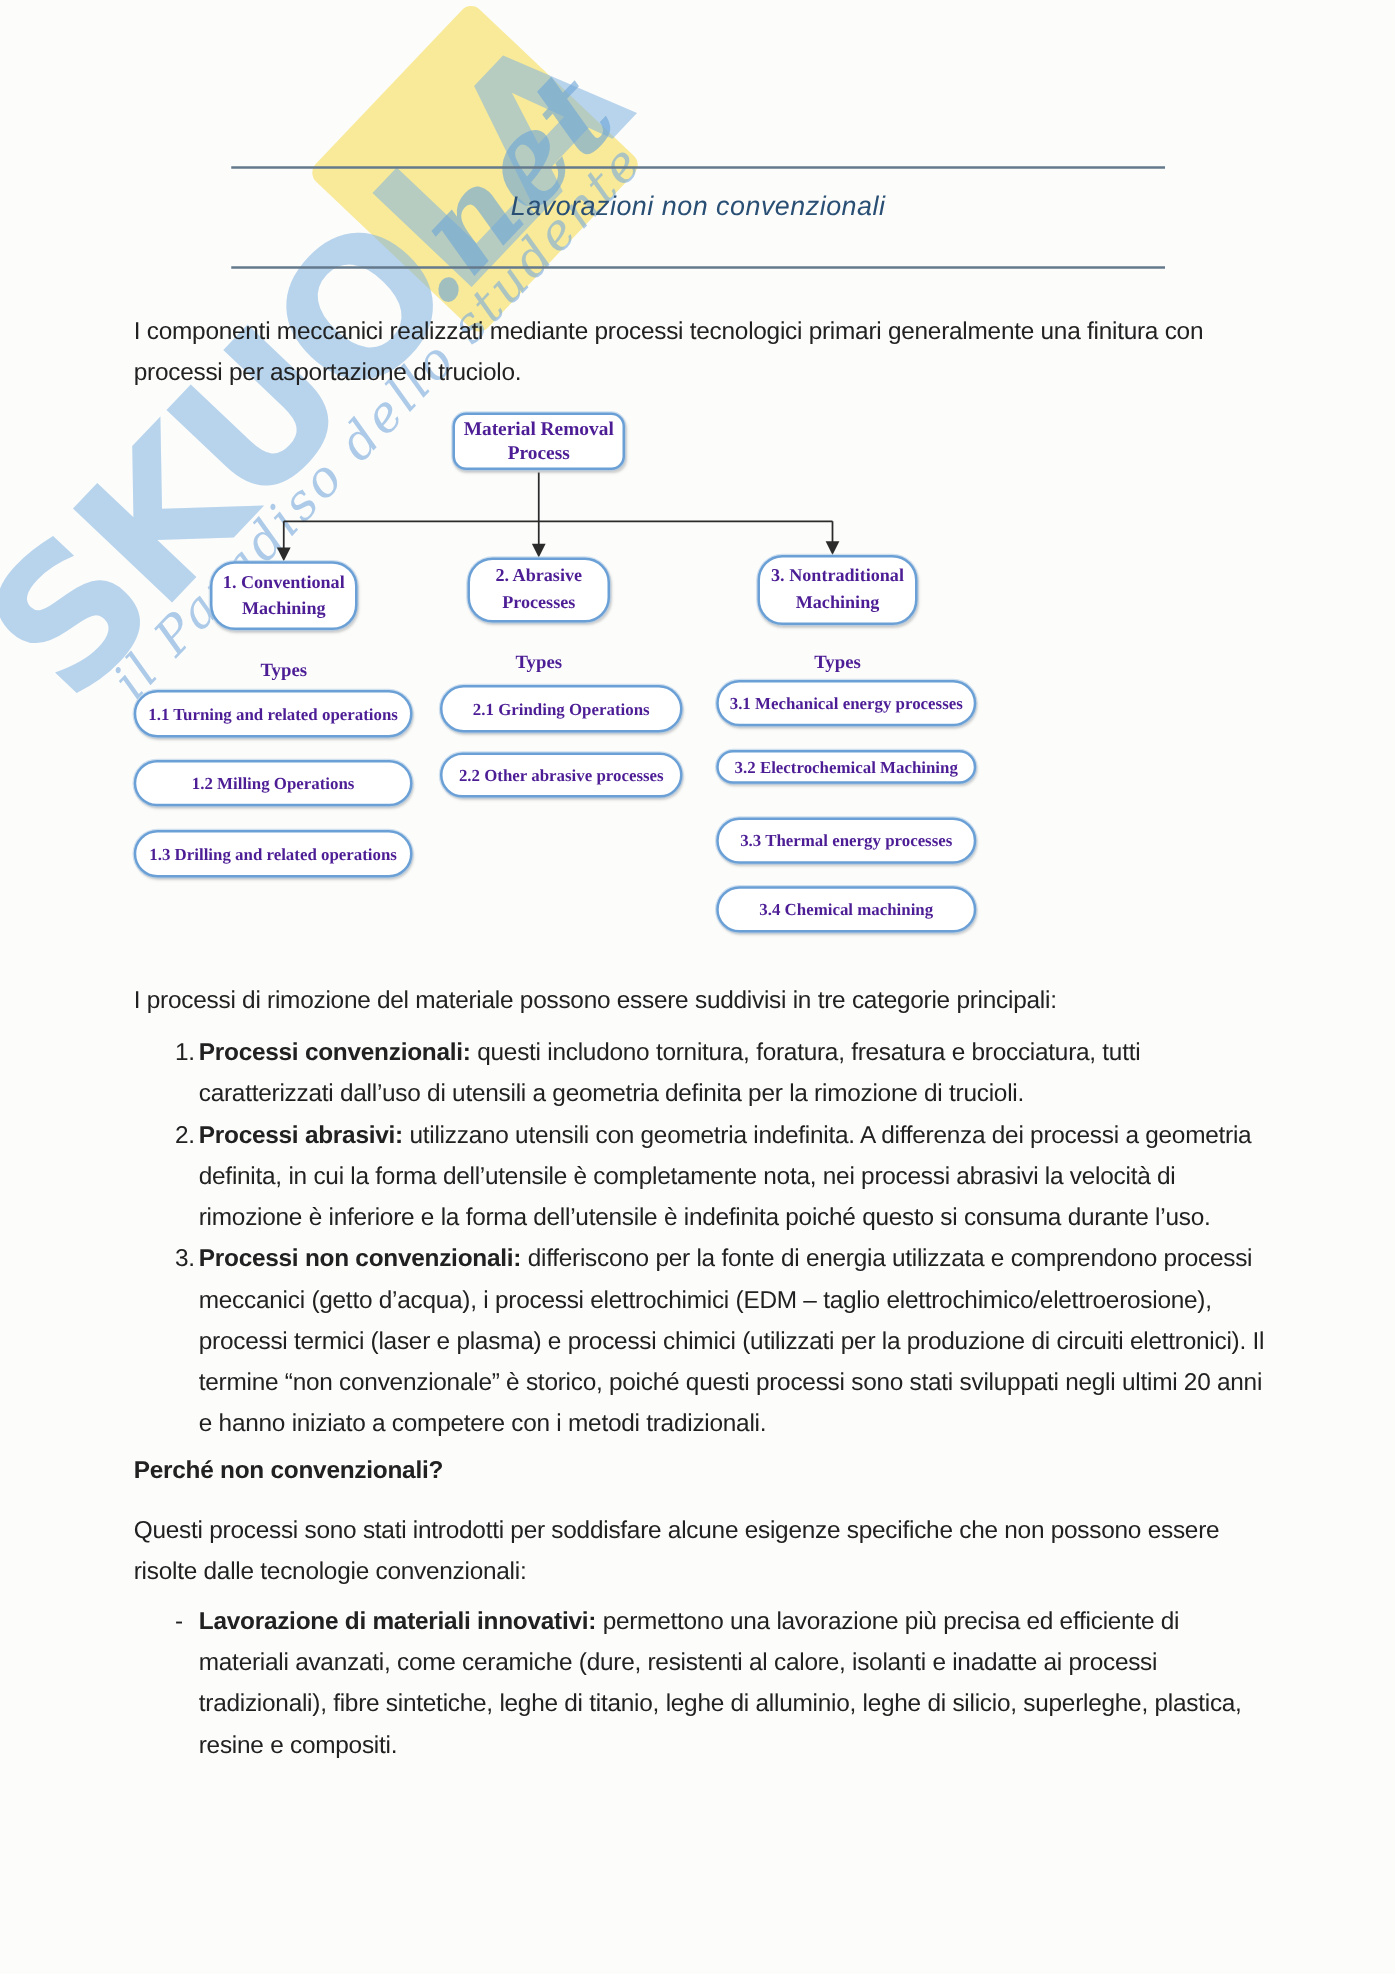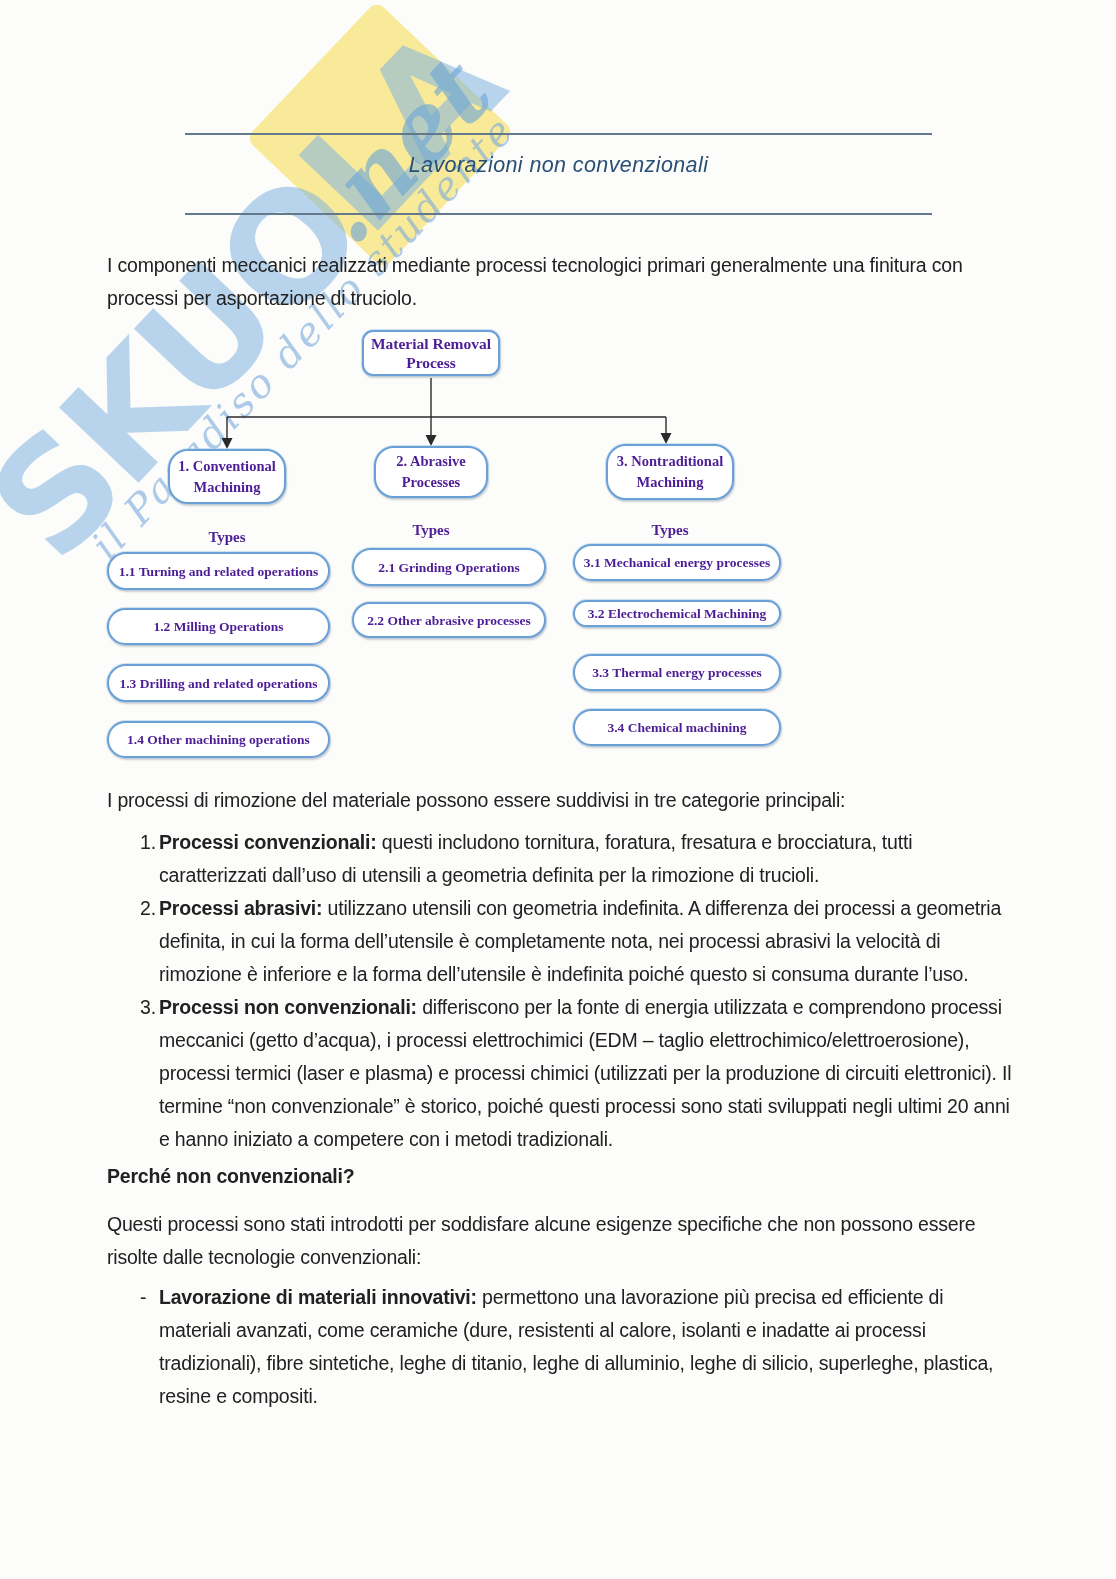--- a/index.html
+++ b/index.html
@@ -141,21 +141,20 @@
     <div class="fbox fb2">2. Abrasive Processes</div>
     <div class="fbox fb3">3. Nontraditional Machining</div>
 
     <div class="ftypes ft1">Types</div>
     <div class="ftypes ft2">Types</div>
     <div class="ftypes ft3">Types</div>
 
     <div class="fbox fleaf fc1 l11">1.1 Turning and related operations</div>
     <div class="fbox fleaf fc1 l12">1.2 Milling Operations</div>
     <div class="fbox fleaf fc1 l13">1.3 Drilling and related operations</div>
-    <div class="fbox fleaf fc1 l14">1.4 Other machining operations</div>
 
     <div class="fbox fleaf fc2 l21">2.1 Grinding Operations</div>
     <div class="fbox fleaf fc2 l22">2.2 Other abrasive processes</div>
 
     <div class="fbox fleaf fc3 l31">3.1 Mechanical energy processes</div>
     <div class="fbox fleaf fc3 l32">3.2 Electrochemical Machining</div>
     <div class="fbox fleaf fc3 l33">3.3 Thermal energy processes</div>
     <div class="fbox fleaf fc3 l34">3.4 Chemical machining</div>
   </div>
 

